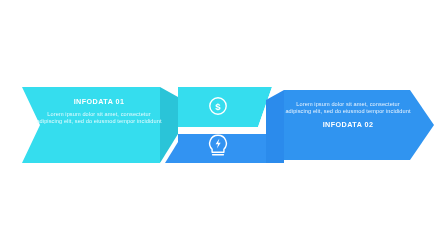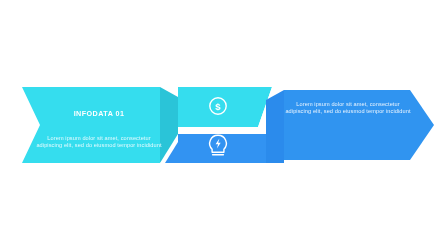--- a/index.html
+++ b/index.html
@@ -38,21 +38,21 @@
   .block {
     position: absolute;
     text-align: center;
     color: #ffffff;
   }
   .heading {
     font-size: 7.2px;
     font-weight: bold;
     letter-spacing: 0.45px;
     line-height: 10px;
-    margin: 16px;
+    margin: 4px;
     color: #ffffff;
   }
   .body-copy {
     font-size: 5.6px;
     line-height: 7.4px;
     letter-spacing: 0.1px;
     margin: 0;
     color: #eafdff;
     font-weight: normal;
   }
@@ -113,16 +113,17 @@
 
   <div class="txt-layer">
 
     <div class="block" id="block-01">
       <p class="heading">INFODATA 01</p>
       <p class="body-copy">Lorem ipsum dolor sit amet, consectetur adipiscing elit, sed do eiusmod tempor incididunt</p>
     </div>
 
     <div class="block" id="block-02">
       <p class="body-copy">Lorem ipsum dolor sit amet, consectetur adipiscing elit, sed do eiusmod tempor incididunt</p>
+      <p class="heading">INFODATA 02</p>
     </div>
 
   </div>
 </div>
 
 </body></html>

